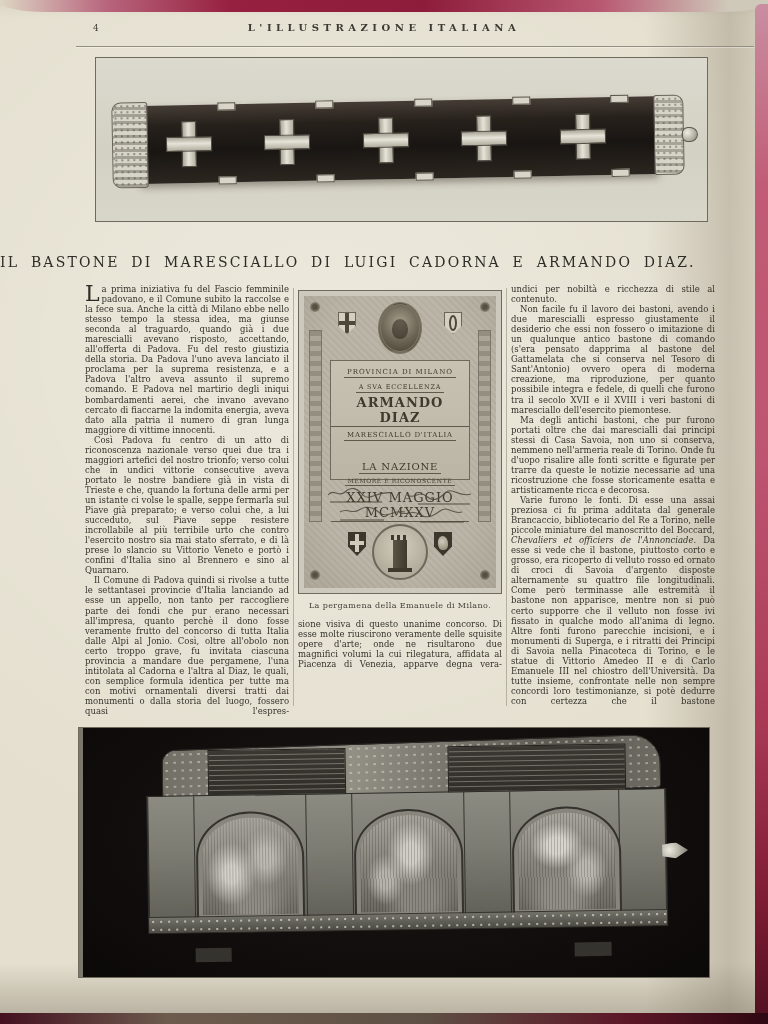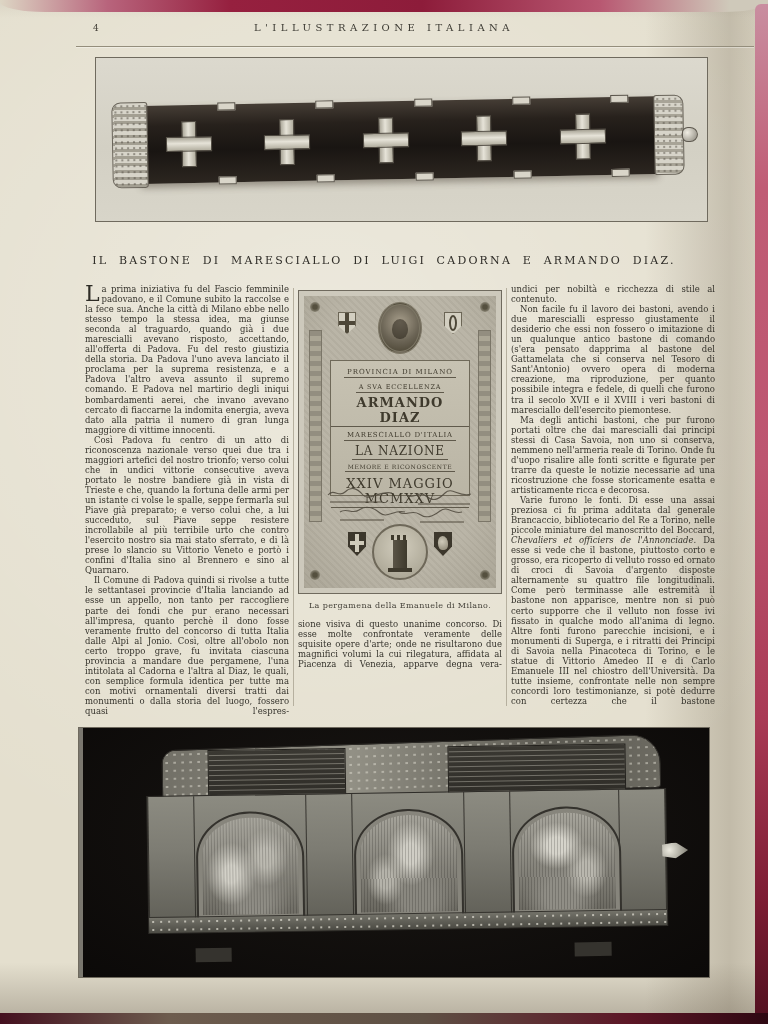--- a/index.html
+++ b/index.html
@@ -24,21 +24,21 @@
     border-radius:0 0 45px 45px/0 0 10px 10px;
     background:linear-gradient(to right,#ddd6c4 0%,#b8647c 14%,#96203f 30%,#8d1c3a 55%,#b85771 78%,#cfc9ba 95%);}
   .edge-right{position:absolute;top:4px;right:0;bottom:0;width:13px;z-index:5;
     border-radius:6px 0 0 0;
     background:linear-gradient(to bottom,#c98ea0 0%,#c05c75 18%,#bd5570 45%,#a93a55 70%,#7c1c33 88%,#50101f 100%);}
   .edge-bottom{position:absolute;left:0;right:0;bottom:0;height:11px;z-index:5;
     background:linear-gradient(to right,#44101f 0%,#6d5c4e 22%,#5e5044 55%,#5c1626 82%,#2e0812 100%);}
   
   .pageno{position:absolute;left:93px;top:23px;font-size:9px;color:#45423a;}
   .masthead{position:absolute;left:0;right:0;top:22px;text-align:center;
-    font-size:10px;letter-spacing:4.5px;color:#3c3a33;font-weight:400;}
+    font-size:10px;letter-spacing:4.5px;color:#3c3a33;font-weight:700;}
   .head-rule{position:absolute;left:76px;right:14px;top:46px;height:1px;background:#948e7c;
     box-shadow:0 1px 0 rgba(255,255,255,0.35);}
   
   .figframe{position:absolute;border:1px solid #6f6a5e;box-sizing:border-box;}
   .caption{position:absolute;left:0;right:0;text-align:center;font-size:8px;
     letter-spacing:0.4px;color:#45423a;}
   
   .fig-baton{left:95px;top:57px;width:613px;height:165px;
     background:linear-gradient(180deg,#dcd9ce 0%,#d3d0c4 55%,#d8d5c9 100%);overflow:hidden;}
   .baton{position:absolute;left:16px;top:36px;width:578px;height:92px;transform:rotate(-1.1deg);}
@@ -67,22 +67,22 @@
     border-radius:3px 9px 9px 3px;box-sizing:border-box;
     background:
       radial-gradient(circle at 50% 50%, rgba(90,85,75,0.5) 1px, transparent 1.6px),
       repeating-linear-gradient(180deg,#d7d4c9 0 4px,#a8a497 4px 7px),
       linear-gradient(90deg,#e6e3d8,#948f82);
     background-size:6px 6px,auto,auto;}
   .finial{position:absolute;right:-8px;top:50%;width:14px;height:13px;transform:translateY(-50%);
     border:1px solid #5c574d;border-radius:45% 60% 60% 45%;
     background:radial-gradient(circle at 32% 35%,#f0ede3,#89857a);}
   
-  .headline{position:absolute;left:0;right:0;top:254px;margin:0;text-align:center;
-    font-size:11px;font-weight:500;letter-spacing:2.2px;word-spacing:5px;color:#2e2c27;}
+  .headline{position:absolute;left:0;right:0;top:254px;margin:0;
+    font-size:14px;font-weight:500;letter-spacing:2.2px;word-spacing:5px;color:#2e2c27;}
   .cap-baton{top:237px;}
   
   .columns{position:absolute;left:85px;top:284px;width:633px;height:430px;}
   .col{position:absolute;top:0;width:204px;}
   .col-1{left:0;} .col-2{left:213px;} .col-3{left:426px;}
   .colrule{position:absolute;top:4px;bottom:8px;width:1px;background:#b6b09f;}
   .r1{left:208px;} .r2{left:421px;}
   .col p{margin:0;font-size:8.5px;line-height:10.05px;text-align:justify;
     color:#35332c;text-indent:9px;}
   .col p.noindent{text-indent:0;}
@@ -106,30 +106,30 @@
     background:radial-gradient(circle at 50% 38%,#a89f8c 0%,#6b6455 55%,#46402f 100%);}
   .portrait::after{content:"";position:absolute;left:50%;top:30%;width:16px;height:20px;
     transform:translateX(-50%);border-radius:50% 50% 45% 45%;background:rgba(40,35,25,0.55);}
   .tshield{position:absolute;top:16px;width:16px;height:20px;
     clip-path:polygon(0 0,100% 0,100% 62%,50% 100%,0 62%);background:#d3cfc1;border:1px solid #6c6656;}
   .ts-l{left:34px;} .ts-r{right:34px;}
   .tshield::before{content:"";position:absolute;left:50%;top:0;width:4px;height:100%;transform:translateX(-50%);background:#4e4839;}
   .tshield::after{content:"";position:absolute;top:40%;left:0;width:100%;height:4px;background:#4e4839;}
   .ts-r::before{width:8px;border-radius:50%;height:80%;top:10%;background:transparent;border:2px solid #4e4839;box-sizing:border-box;}
   .ts-r::after{display:none;}
-  .perg-panel{position:absolute;left:26px;right:26px;top:64px;height:136px;
+  .perg-panel{position:absolute;left:26px;right:26px;top:64px;height:120px;
     border:1px solid #6f6959;box-sizing:border-box;padding-top:5px;
     background:linear-gradient(180deg,#c7c2b2,#bab5a5);text-align:center;}
   .pline{display:block;text-transform:uppercase;color:#3f3a2d;}
   .pline > span{display:inline-block;border-bottom:1px solid #5f594b;padding:0 3px 1px 3px;}
   .pl-province{font-size:7px;letter-spacing:1px;margin-top:2px;}
   .pl-salut{font-size:6.5px;letter-spacing:0.8px;margin-top:5px;}
   .pl-name{font-size:13px;letter-spacing:1px;margin-top:2px;font-weight:700;}
   .pl-title{font-size:7px;letter-spacing:0.8px;margin-top:4px;}
-  .pl-nation{font-size:12px;letter-spacing:0.8px;margin-top:3px;}
+  .pl-nation{font-size:10px;letter-spacing:0.8px;margin-top:20px;}
   .pl-dedic{font-size:6px;letter-spacing:0.6px;margin-top:3px;}
   .pl-date{font-size:13px;letter-spacing:1px;margin-top:4px;}
   .signatures{position:absolute;left:20px;right:20px;top:190px;height:40px;}
   .sig{position:absolute;width:70px;height:14px;}
   .sg1{left:2px;top:0;} .sg2{right:2px;top:2px;} .sg3{left:14px;top:18px;} .sg4{right:10px;top:20px;}
   .sig path{stroke:#4e483c;fill:none;stroke-width:1.1;opacity:0.85;}
   .sigbar{position:absolute;height:2px;background:rgba(70,64,50,0.45);}
   .sb1{left:6px;top:15px;width:52px;} .sb2{right:6px;top:17px;width:52px;}
   .sb3{left:16px;top:33px;width:44px;} .sb4{right:12px;top:35px;width:44px;}
   .medallion{position:absolute;left:50%;top:228px;width:56px;height:56px;transform:translateX(-50%);
@@ -299,21 +299,21 @@
             <div class="sigbar sb4"></div>
           </div>
           <div class="bshield bs-l"></div>
           <div class="medallion">
               <div class="tower"></div>
             </div>
           <div class="bshield bs-r"></div>
         </div>
       </div>
       <div class="caption cap-perg">La pergamena della Emanuele di Milano.</div>
-      <p class="noindent cont">sione visiva di questo unanime concorso. Di esse molte confrontate veramente delle squisite opere d'arte; onde ne risultarono due magnifici volumi la cui rilegatura, affidata al Piacenza di Venezia, apparve degna vera-</p>
+      <p class="noindent cont">sione visiva di questo unanime concorso. Di esse molte riuscirono veramente delle squisite opere d'arte; onde ne risultarono due magnifici volumi la cui rilegatura, affidata al Piacenza di Venezia, apparve degna vera-</p>
     </div>
 
     <div class="col col-3">
       <p class="noindent">undici per nobiltà e ricchezza di stile al contenuto.</p>
       <p>Non facile fu il lavoro dei bastoni, avendo i due marescialli espresso giustamente il desiderio che essi non fossero o imitazione di un qualunque antico bastone di comando (s'era pensato dapprima al bastone del Gattamelata che si conserva nel Tesoro di Sant'Antonio) ovvero opera di moderna creazione, ma riproduzione, per quanto possibile integra e fedele, di quelli che furono tra il secolo XVII e il XVIII i veri bastoni di maresciallo dell'esercito piemontese.</p>
       <p>Ma degli antichi bastoni, che pur furono portati oltre che dai marescialli dai principi stessi di Casa Savoia, non uno si conserva, nemmeno nell'armeria reale di Torino. Onde fu d'uopo risalire alle fonti scritte e figurate per trarre da queste le notizie necessarie ad una ricostruzione che fosse storicamente esatta e artisticamente ricca e decorosa.</p>
       <p class="cont"><span>Varie furono le fonti. Di esse una assai preziosa ci fu prima additata dal generale Brancaccio, bibliotecario del Re a Torino, nelle piccole miniature del manoscritto del Boccard,</span> <i>Chevaliers et officiers de l'Annonciade.</i> <span>Da esse si vede che il bastone, piuttosto corto e grosso, era ricoperto di velluto rosso ed ornato di croci di Savoia d'argento disposte alternamente su quattro file longitudinali. Come però terminasse alle estremità il bastone non apparisce, mentre non si può certo supporre che il velluto non fosse ivi fissato in qualche modo all'anima di legno. Altre fonti furono parecchie incisioni, e i monumenti di Superga, e i ritratti dei Principi di Savoia nella Pinacoteca di Torino, e le statue di Vittorio Amedeo II e di Carlo Emanuele III nel chiostro dell'Università. Da tutte insieme, confrontate nelle non sempre concordi loro testimonianze, si potè dedurre con certezza che il bastone</span></p>
     </div>
   </section>
 

